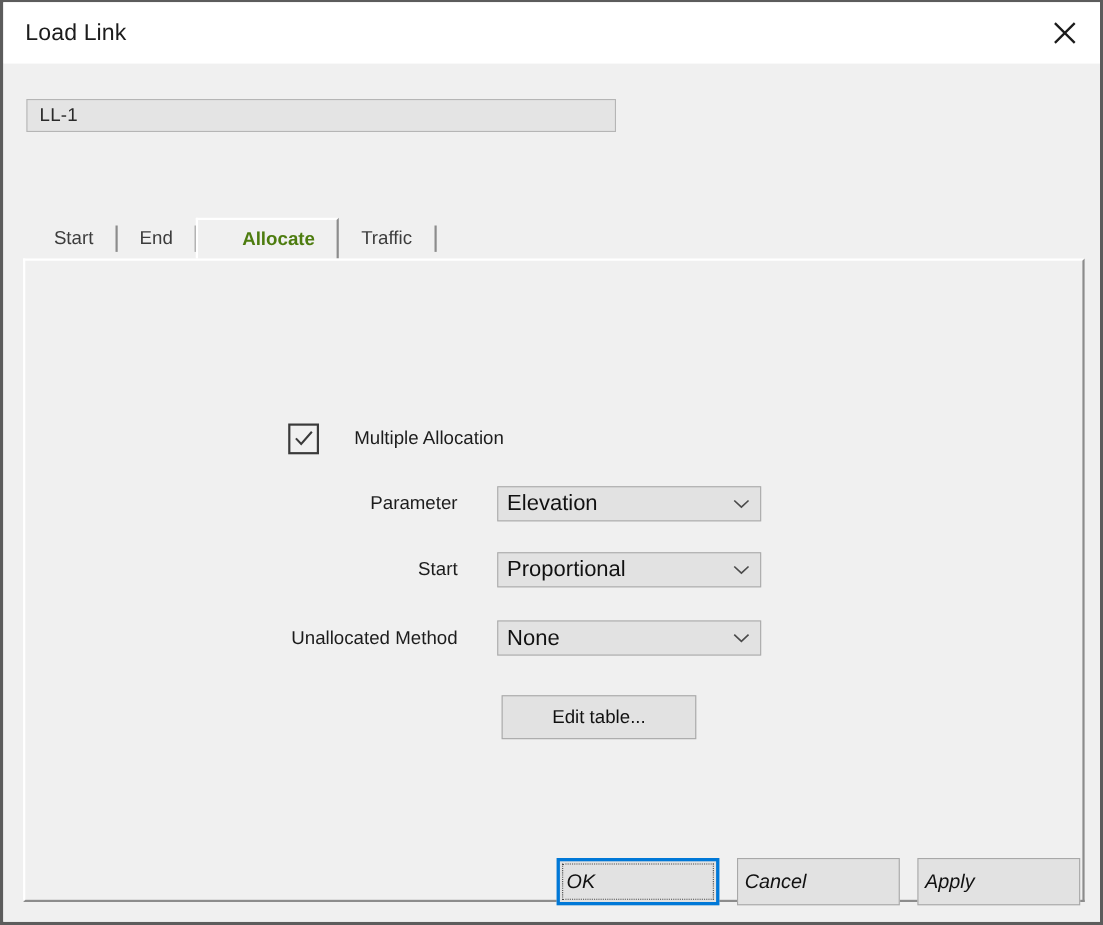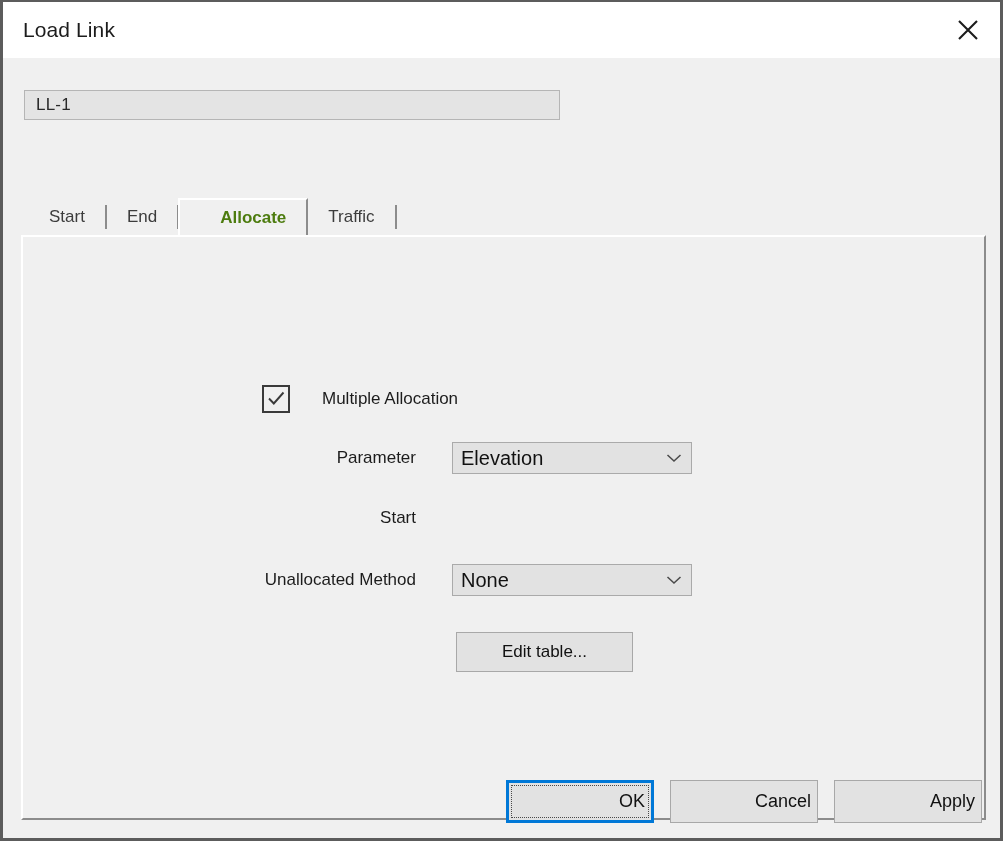--- a/index.html
+++ b/index.html
@@ -204,21 +204,21 @@
     gap: 16px;
   }
   .btn {
     width: 148px; height: 43px;
     background: #e2e2e2;
     border: 1px solid #a8a8a8;
     font-size: 18px;
     color: #111111;
     font-family: "Liberation Sans", sans-serif;
     cursor: pointer;
-    display: flex; align-items: center; justify-content: flex-end;
+    display: flex; align-items: center; justify-content: flex-start; font-style: italic;
   }
   .btn.default {
     border: 3px solid #0078d7;
     outline: none;
     position: relative;
   }
   .btn.default .inner-focus {
     position: absolute;
     left: 2px; right: 2px; top: 2px; bottom: 2px;
     border: 1px dotted #4a4a4a;
@@ -281,20 +281,28 @@
           <span class="chev">
             <svg width="16" height="10" viewBox="0 0 16 10" aria-hidden="true">
               <path d="M1.5 2 L8 8 L14.5 2" stroke="#4a4a4a" stroke-width="1.5" fill="none"></path>
             </svg>
           </span>
         </div>
       </div>
 
       <div class="form-row" style="left:215px; top:265px;">
         <span class="form-label">Start</span>
+        <div class="combo">
+          <span class="val">Proportional</span>
+          <span class="chev">
+            <svg width="16" height="10" viewBox="0 0 16 10" aria-hidden="true">
+              <path d="M1.5 2 L8 8 L14.5 2" stroke="#4a4a4a" stroke-width="1.5" fill="none"></path>
+            </svg>
+          </span>
+        </div>
       </div>
 
       <div class="form-row" style="left:215px; top:327px;">
         <span class="form-label">Unallocated Method</span>
         <div class="combo">
           <span class="val">None</span>
           <span class="chev">
             <svg width="16" height="10" viewBox="0 0 16 10" aria-hidden="true">
               <path d="M1.5 2 L8 8 L14.5 2" stroke="#4a4a4a" stroke-width="1.5" fill="none"></path>
             </svg>

